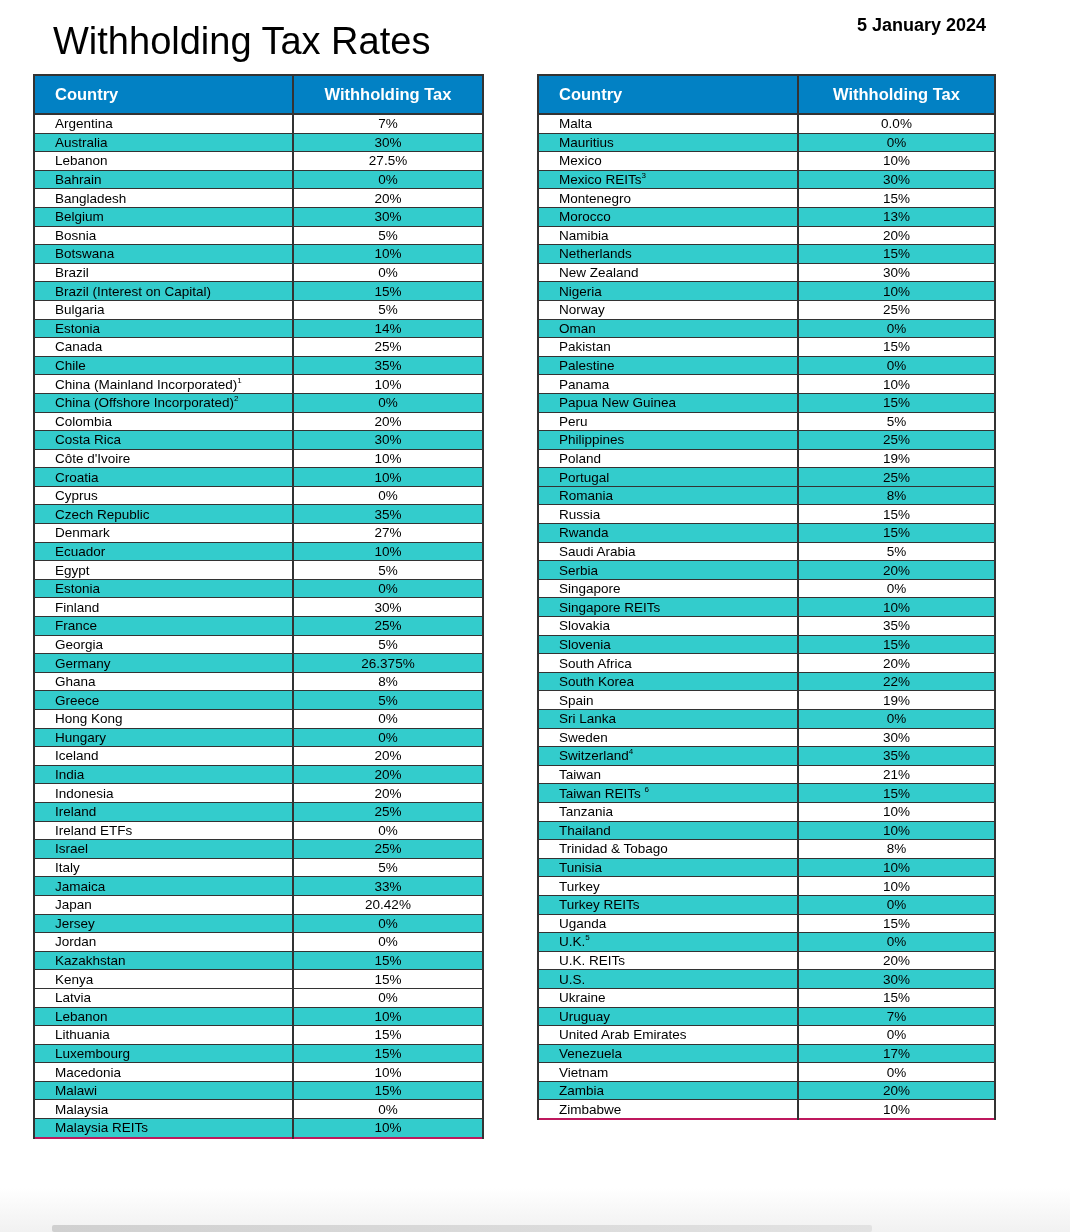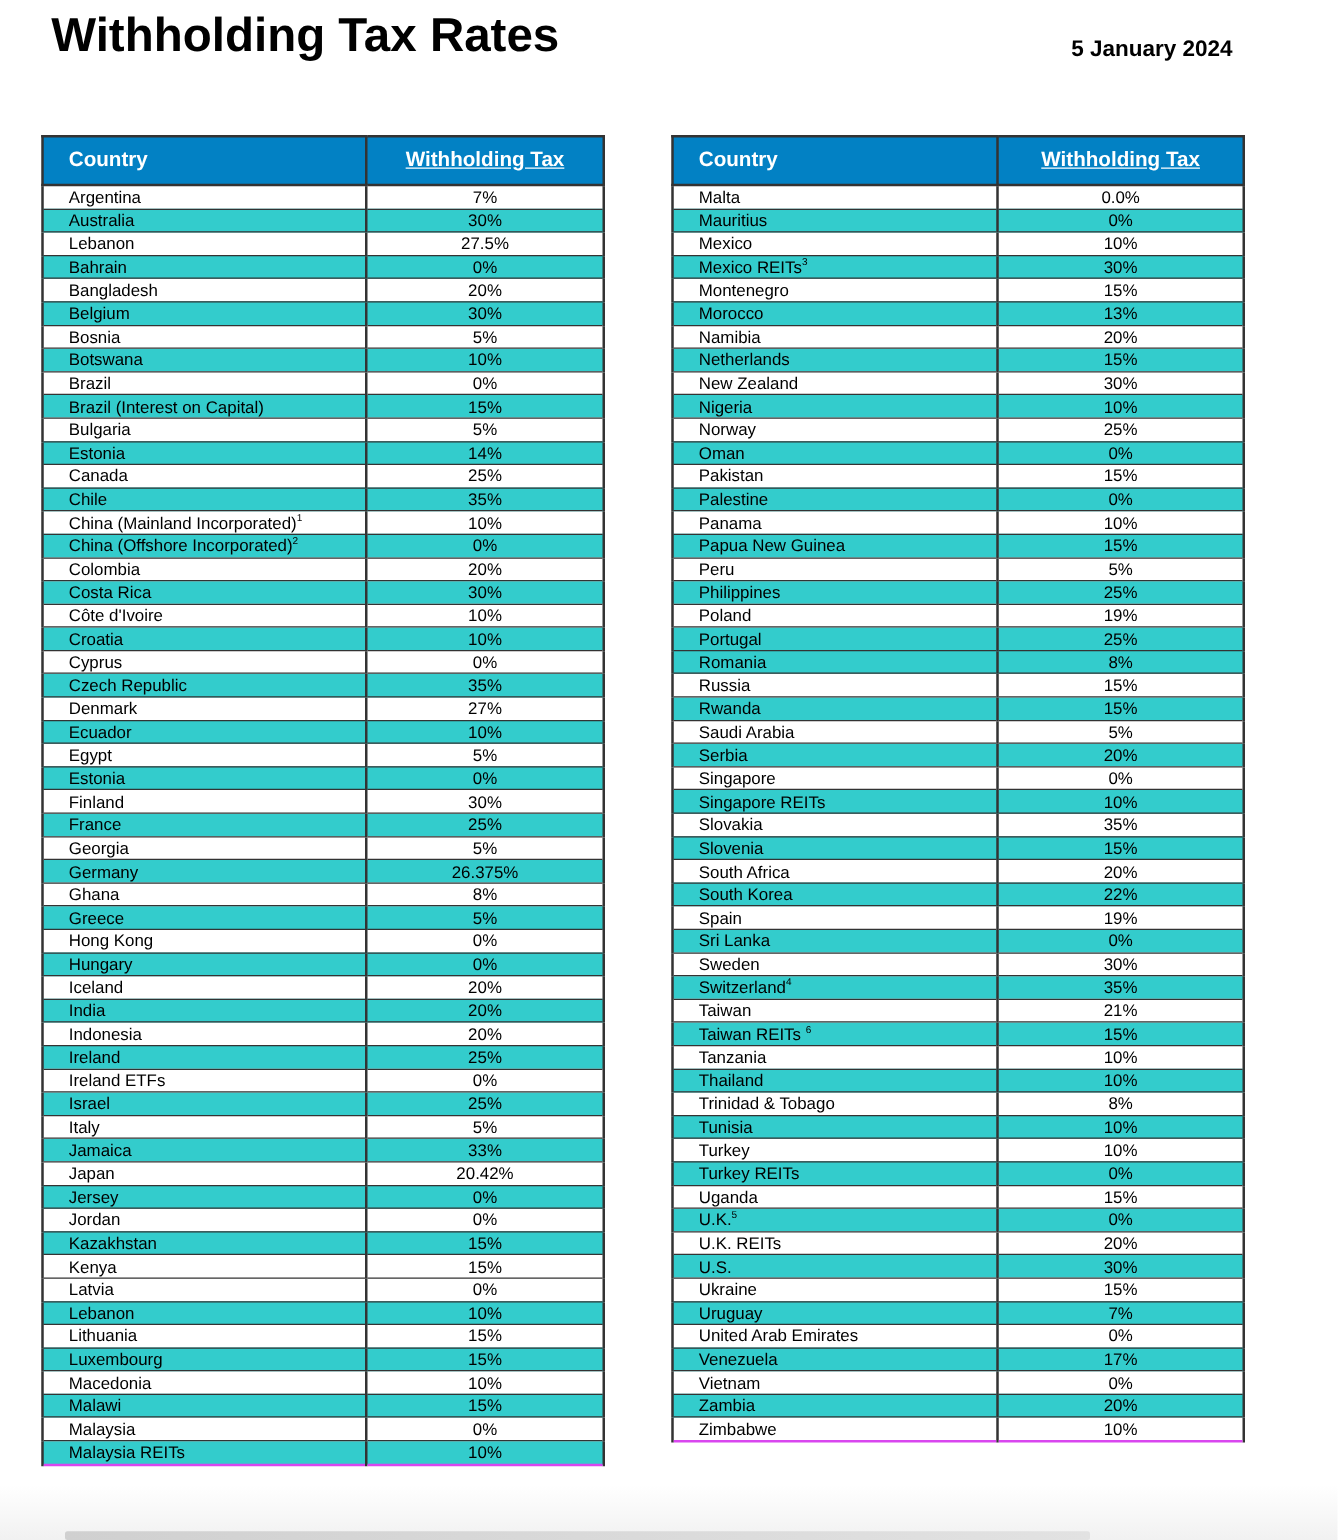--- a/index.html
+++ b/index.html
@@ -1,41 +1,40 @@
 <!DOCTYPE html>
 <html><head>
 <meta charset="utf-8">
 <style>
   html, body { margin: 0; padding: 0; }
   body {
     width: 1070px; height: 1232px; background: #ffffff; position: relative;
     font-family: "Liberation Sans", sans-serif; color: #000; overflow: hidden;
   }
   .title {
-    position: absolute; left: 41px; top: 9px; font-size: 38px; font-weight: bold;
-    margin: 0; line-height: 1.1;
+    position: absolute; left: 41px; top: 9px; font-size: 38px; font-weight: normal;
+    margin: 12px; line-height: 1.1;
   }
   .date {
-    position: absolute; left: 857px; top: 29px; font-size: 18px; font-weight: bold;
+    position: absolute; left: 857px; top: 15px; font-size: 18px; font-weight: bold;
   }
   .tbl {
-    position: absolute; top: 74px; border-collapse: collapse; border: 2px solid #d946ef;
+    position: absolute; top: 74px; border-collapse: collapse; border: 2px solid #be185d;
     table-layout: fixed;
-    margin-top: 34px;
   }
   .tbl.left  { left: 33px; width: 451px; }
   .tbl.right { left: 537px; width: 459px; }
   .tbl.left col.c1  { width: 259px; }
   .tbl.right col.c1 { width: 260px; }
   .tbl th {
     background: #0281c4; color: #fff; font-weight: bold; font-size: 16.5px;
     height: 37px; padding: 0; border: 2px solid #333; text-align: left;
   }
   .tbl th.country { padding-left: 20px; }
-  .tbl th.rate { text-align: center; text-decoration: underline; }
+  .tbl th.rate { text-align: center; }
   .tbl td {
     height: 17.6px; padding: 0; font-size: 13.5px; line-height: 17px;
     border-left: 2px solid #333; border-right: 2px solid #333;
     border-top: 1px solid #333; border-bottom: 1px solid #333; white-space: nowrap;
   }
   .tbl td.country { padding-left: 20px; }
   .tbl td.rate { text-align: center; }
   .tbl tr.alt td { background: #33cccc; }
   .tbl sup { font-size: 8px; vertical-align: 6px; line-height: 0; }
   .footer-bg {

